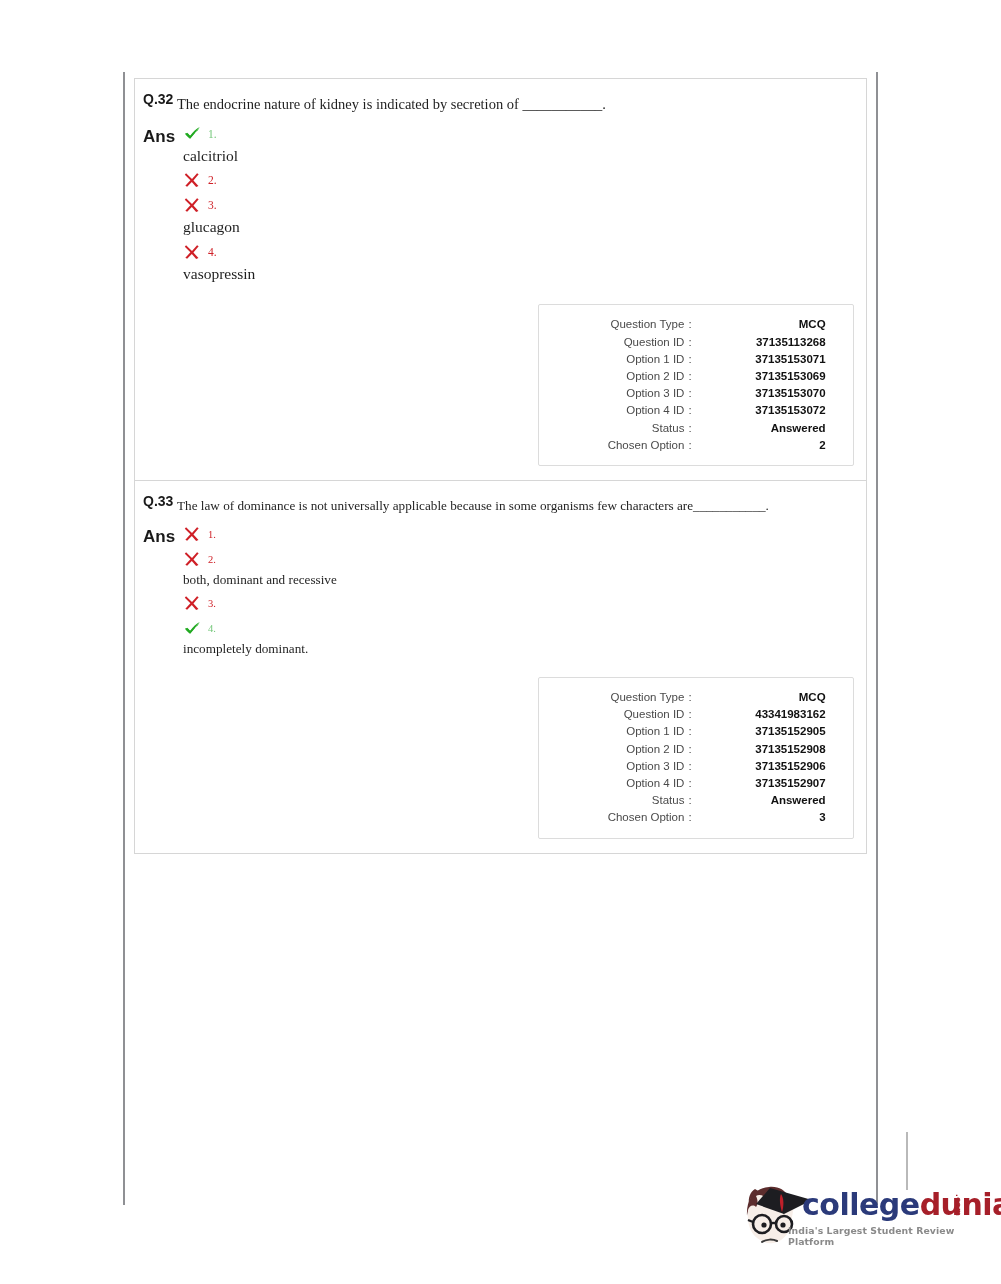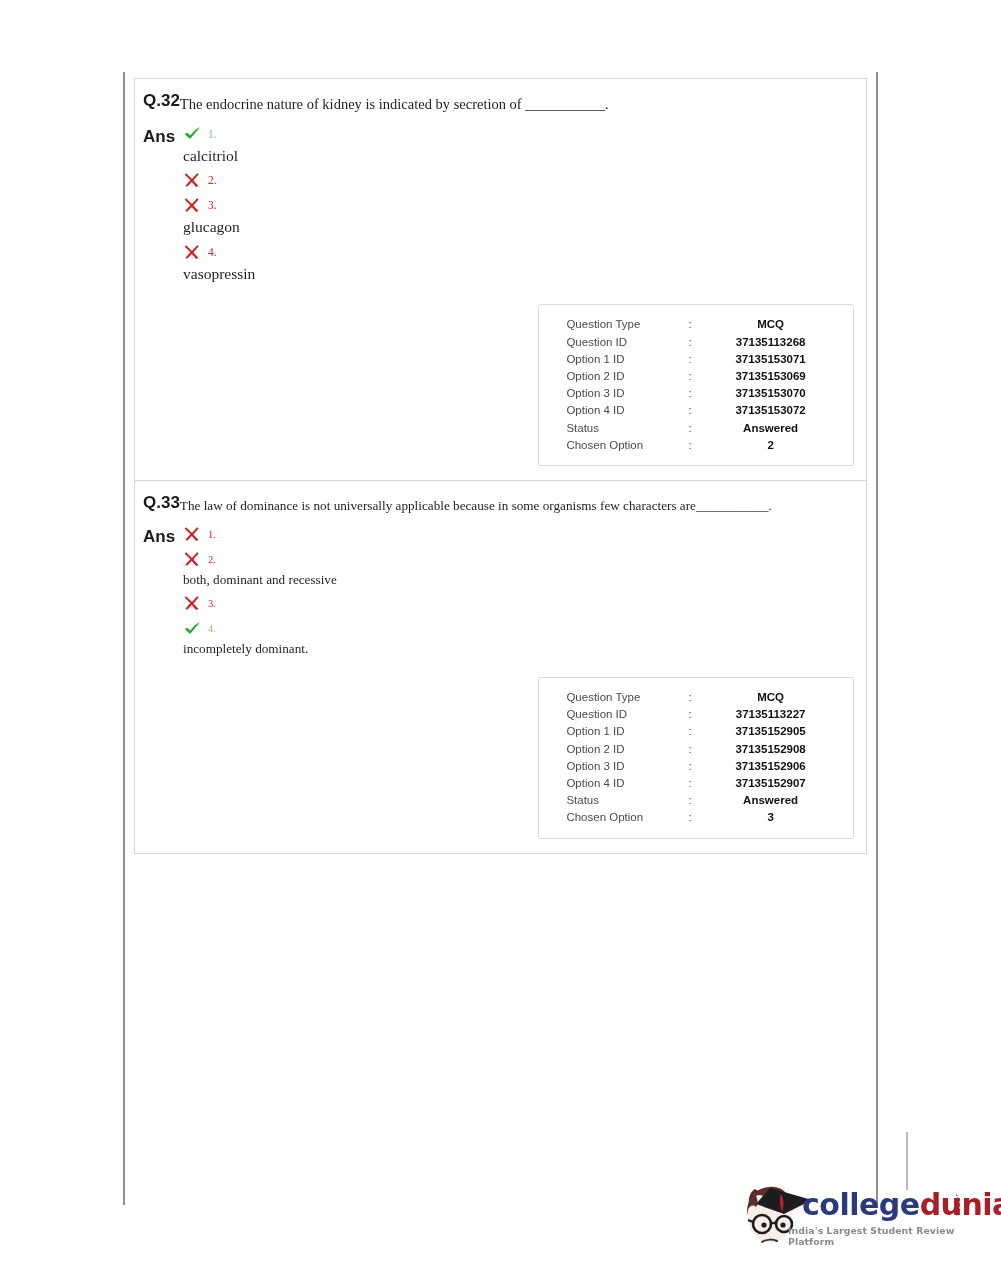--- a/index.html
+++ b/index.html
@@ -54,21 +54,21 @@
   
   .qhead {
     display: flex;
     align-items: flex-start;
     padding: 12px 0 0 0;
   }
   .qlabel {
     flex: 0 0 42px;
     font-family: "Liberation Sans", sans-serif;
     font-weight: bold;
-    font-size: 17px;
+    font-size: 14px;
     color: #1a1a1a;
     padding-left: 8px;
     box-sizing: border-box;
     line-height: 1.2;
   }
   .qtext {
     flex: 1 1 auto;
     font-family: "Liberation Serif", serif;
     font-size: 14.5px;
     color: #1f1f1f;
@@ -154,28 +154,28 @@
   .metarow {
     display: flex;
     justify-content: center;
     font-family: "Liberation Sans", sans-serif;
     font-size: 11.5px;
     line-height: 17.2px;
     white-space: nowrap;
   }
   .metakey {
     color: #4a4a4a;
-    text-align: left;
+    text-align: right;
     width: 118px;
   }
   .metasep { color: #4a4a4a; padding: 0 4px; }
   .metaval {
     color: #111111;
     font-weight: bold;
-    text-align: center;
+    text-align: right;
     width: 110px;
     padding-left: 20px;
   }
 
   
   .logo {
     position: absolute;
     left: 740px;
     top: 1178px;
     width: 240px;
@@ -377,21 +377,21 @@
       <div class="metawrap">
         <div class="metabox">
           <div class="metarow">
             <span class="metakey">Question Type</span>
             <span class="metasep">:</span>
             <span class="metaval">MCQ</span>
           </div>
           <div class="metarow">
             <span class="metakey">Question ID</span>
             <span class="metasep">:</span>
-            <span class="metaval">37135113227</span>
+            <span class="metaval">43341983162</span>
           </div>
           <div class="metarow">
             <span class="metakey">Option 1 ID</span>
             <span class="metasep">:</span>
             <span class="metaval">37135152905</span>
           </div>
           <div class="metarow">
             <span class="metakey">Option 2 ID</span>
             <span class="metasep">:</span>
             <span class="metaval">37135152908</span>

